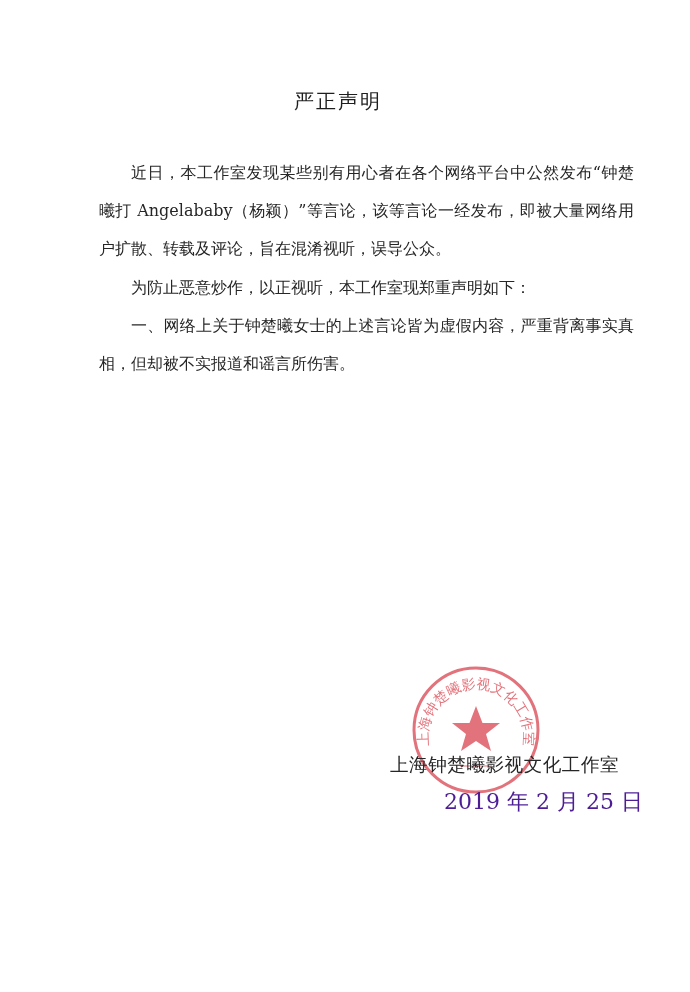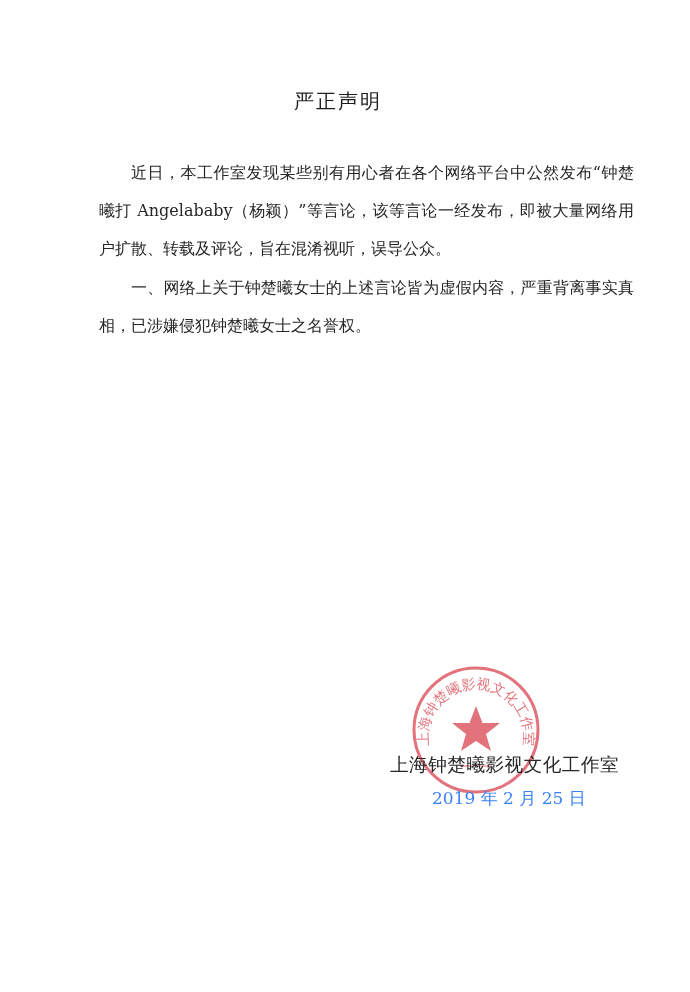--- a/index.html
+++ b/index.html
@@ -5,31 +5,32 @@
   html, body { margin:0; padding:0; background:#ffffff; }
   body { width:690px; height:992px; position:relative; overflow:hidden;
          font-family:"DejaVu Serif","Liberation Serif",serif; color:#222; }
   .title { position:absolute; top:88px; left:0; width:676px; text-align:center;
            font-size:20px; letter-spacing:2px; color:#1e1e1e; }
   .body-text { position:absolute; top:154px; left:99px; width:535px;
                font-size:16px; line-height:38.2px; color:#262626; }
   .para { margin:0; text-align:justify; text-align-last:left; }
   .indent { text-indent:2em; }
   .sig { position:absolute; left:390px; top:752px; font-size:18.6px; color:#262626; white-space:nowrap; letter-spacing:0.5px; }
-  .date { position:absolute; left:432px; top:787px; font-size:17px; color:#3b82f6; white-space:nowrap; }
+  .date { position:absolute; left:444px; top:787px; font-size:22px; color:#4c1d95; white-space:nowrap; }
   .stamp { position:absolute; left:410px; top:664px; width:132px; height:132px; opacity:0.75; }
 </style>
 </head>
 <body>
 
 <div class="title">严正声明</div>
 
 <div class="body-text">
   <p class="para indent">近日，本工作室发现某些别有用心者在各个网络平台中公然发布“钟楚曦打 Angelababy（杨颖）”等言论，该等言论一经发布，即被大量网络用户扩散、转载及评论，旨在混淆视听，误导公众。</p>
-  <p class="para indent">一、网络上关于钟楚曦女士的上述言论皆为虚假内容，严重背离事实真相，已涉嫌侵犯钟楚曦女士之名誉权。</p>
+  <p class="para indent">为防止恶意炒作，以正视听，本工作室现郑重声明如下：</p>
+  <p class="para indent">一、网络上关于钟楚曦女士的上述言论皆为虚假内容，严重背离事实真相，但却被不实报道和谣言所伤害。</p>
 </div>
 
 <svg class="stamp" viewBox="0 0 132 132">
   <defs>
     <path id="sealArc" d="M 22 92 A 48 48 0 1 1 110 92"></path>
   </defs>
   <circle cx="66" cy="66" r="62" fill="none" stroke="#d9444f" stroke-width="3"></circle>
   <text font-size="14" fill="#d9444f" font-family="DejaVu Serif, serif">
     <textPath href="#sealArc" startOffset="50%" text-anchor="middle">上海钟楚曦影视文化工作室</textPath>
   </text>

